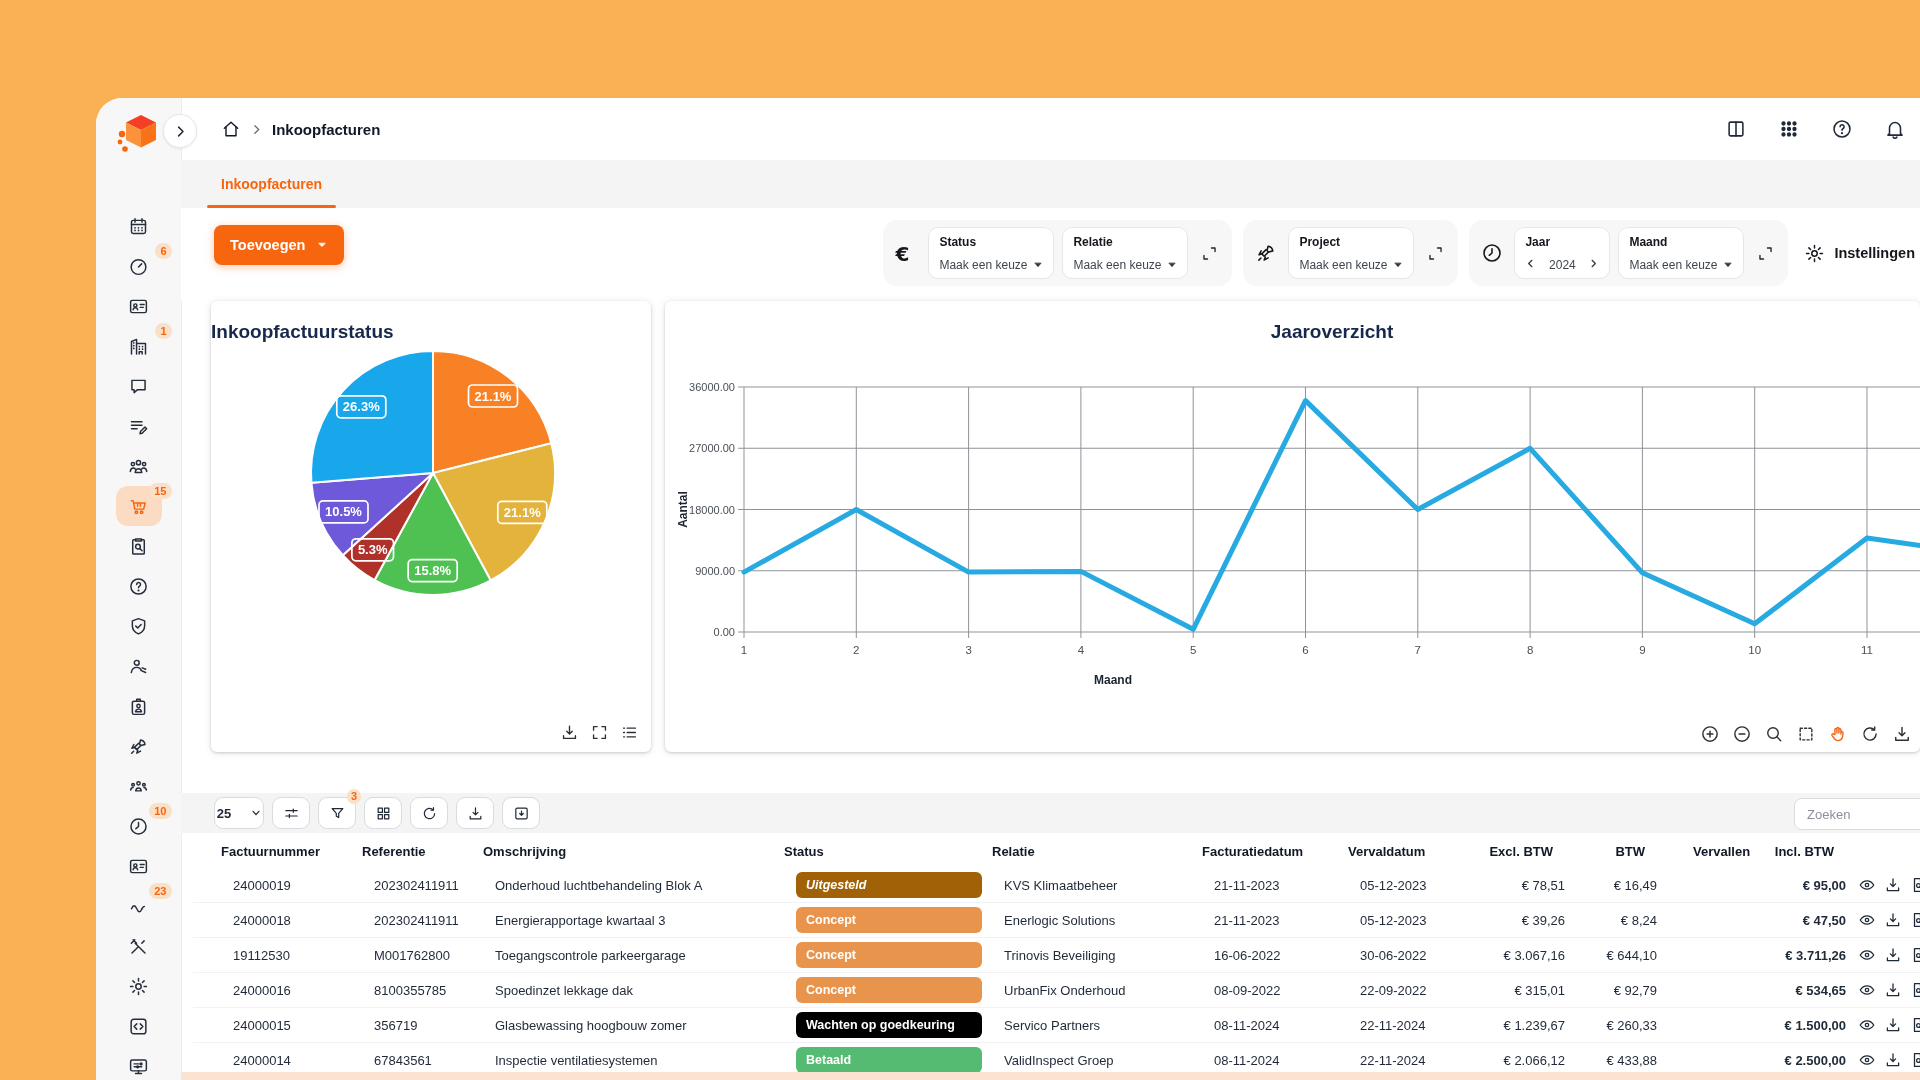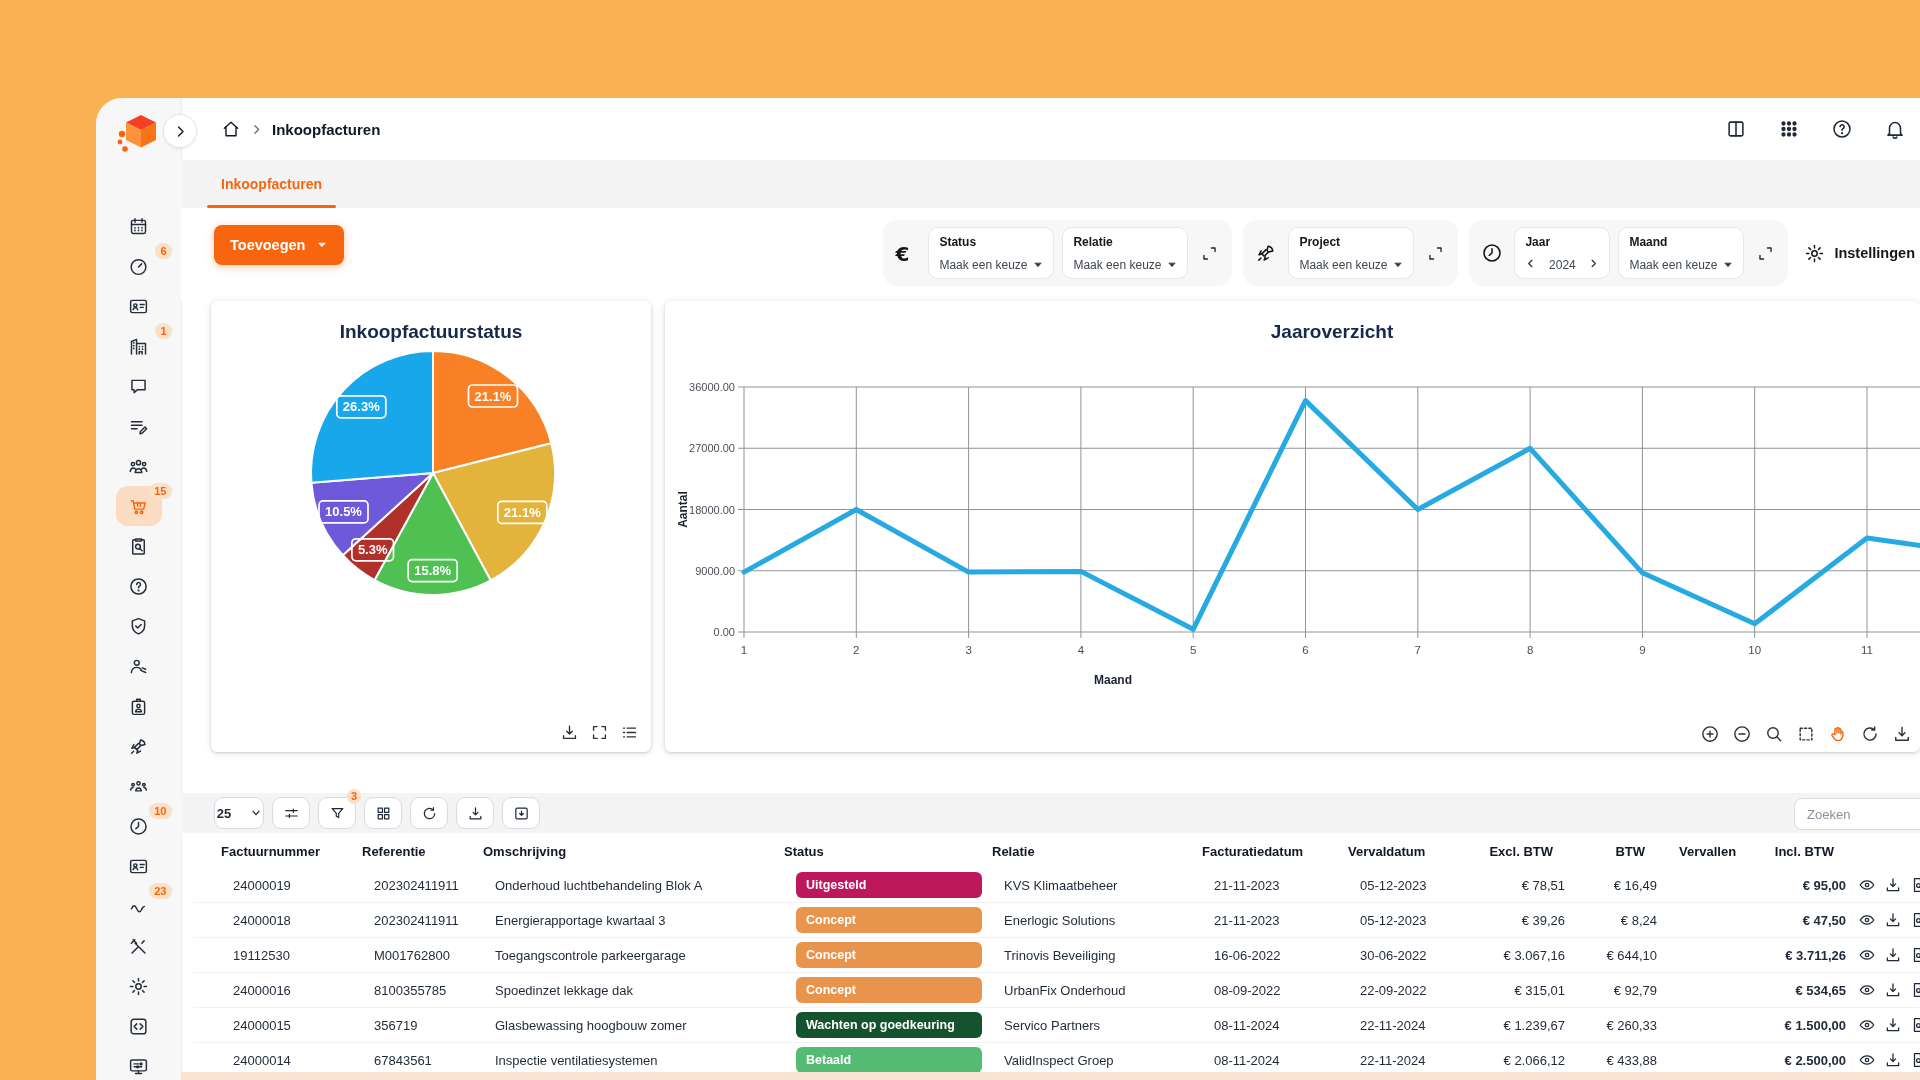--- a/index.html
+++ b/index.html
@@ -67,21 +67,21 @@
   .corner-ic{width:19px;height:19px;color:#1f2430;margin:0 4px;cursor:pointer}
   .settings-btn{display:flex;align-items:center;gap:9px;font-size:14.5px;font-weight:bold;
                 color:#14171c;cursor:pointer;margin-left:5px}
   .settings-btn .ic{width:21px;height:21px}
   
   .card{position:absolute;top:203px;background:#fff;border-radius:6px;
         box-shadow:0 1px 3px rgba(0,0,0,.16),0 1px 10px rgba(0,0,0,.09)}
   .pie-card{left:30px;width:440px;height:451px}
   .line-card{left:484px;width:1255px;height:451px}
   .card h3{position:absolute;top:20px;margin:0;font-size:19px;font-weight:bold;color:#16294C}
-  .pie-card h3{left:0;width:100%;text-align:center}
+  .pie-card h3{left:0;width:100%;text-align:left}
   .line-card h3{left:667px;transform:translateX(-50%);white-space:nowrap}
   #pie{position:absolute;left:82px;top:32px;width:280px;height:280px}
   #linechart{position:absolute;left:0;top:0;width:1255px;height:451px}
   .card-icons{position:absolute;right:12px;bottom:10px;display:flex;gap:11px;color:#2b2f36}
   .card-icons .ic{width:19px;height:19px;cursor:pointer}
   .chart-tools{position:absolute;right:8px;bottom:8px;display:flex;gap:12px;color:#2b2f36;align-items:center}
   .chart-tools .ic{width:20px;height:20px;cursor:pointer}
   .chart-tools .hand{color:#F8650F}
   
   .table-toolbar{position:absolute;top:695px;left:0;right:0;height:40px;background:#F4F4F5;
@@ -98,21 +98,21 @@
           border-radius:8px;padding:0 12px;font-size:13px;font-family:"Liberation Sans",sans-serif;
           color:#1f2937;background:#fff}
   .search::placeholder{color:#8b909a}
   .trow{display:grid;grid-template-columns:141px 121px 301px 208px 210px 146px 120px 85px 92px 110px 79px 86px;
         padding-left:40px;align-items:center;height:34px;font-size:13px;color:#1f2937}
   .thead{position:absolute;top:736px;left:0;right:0;height:34px}
   .thead .trow{font-weight:bold;color:#111827;height:34px}
   .tbody{position:absolute;top:770px;left:12px;right:0}
   .tbody .trow{border-bottom:1px solid #f1f2f4}
   .c8,.c9,.c11{text-align:right}
-  .c10{padding-left:34px}
+  .c10{padding-left:48px}
   .c11{font-weight:bold}
   .c12{display:flex;gap:8px;padding-left:12px;color:#1f2937}
   .c12 .ic{width:18px;height:18px;cursor:pointer}
   .badge{display:inline-block;width:166px;padding:6px 10px;border-radius:6px;color:#fff;
          font-size:12.5px;font-weight:bold}
   .peach{position:absolute;top:974px;left:0;right:0;height:10px;background:#FBE3D2}
 </style>
 </head>
 <body>
 
@@ -729,21 +729,21 @@
           <div class="c10">Vervallen</div>
           <div class="c11">Incl. BTW</div>
           <div></div>
         </div>
       </div>
     <div class="tbody" id="tbody">
         <div class="trow">
           <div class="c1">24000019</div>
           <div class="c2">202302411911</div>
           <div class="c3">Onderhoud luchtbehandeling Blok A</div>
-          <div class="c4"><span class="badge" style="background: #be185d;">Uitgesteld</span></div>
+          <div class="c4"><span class="badge" style="background: #a16207; font-style: italic;">Uitgesteld</span></div>
           <div class="c5">KVS Klimaatbeheer</div>
           <div class="c6">21-11-2023</div>
           <div class="c7">05-12-2023</div>
           <div class="c8">€ 78,51</div>
           <div class="c9">€ 16,49</div>
           <div class="c10"></div>
           <div class="c11">€ 95,00</div>
           <div class="c12">
             <span class="ic">
               <svg viewBox="0 0 24 24">
@@ -869,21 +869,21 @@
                 <circle cx="11.3" cy="12.8" r="2.5"></circle>
                 <path d="M13.2 14.7l2.5 2.5"></path>
               </svg>
             </span>
           </div>
         </div>
         <div class="trow">
           <div class="c1">24000015</div>
           <div class="c2">356719</div>
           <div class="c3">Glasbewassing hoogbouw zomer</div>
-          <div class="c4"><span class="badge" style="background: #14532d;">Wachten op goedkeuring</span></div>
+          <div class="c4"><span class="badge" style="background: #000000;">Wachten op goedkeuring</span></div>
           <div class="c5">Servico Partners</div>
           <div class="c6">08-11-2024</div>
           <div class="c7">22-11-2024</div>
           <div class="c8">€ 1.239,67</div>
           <div class="c9">€ 260,33</div>
           <div class="c10"></div>
           <div class="c11">€ 1.500,00</div>
           <div class="c12">
             <span class="ic">
               <svg viewBox="0 0 24 24">

